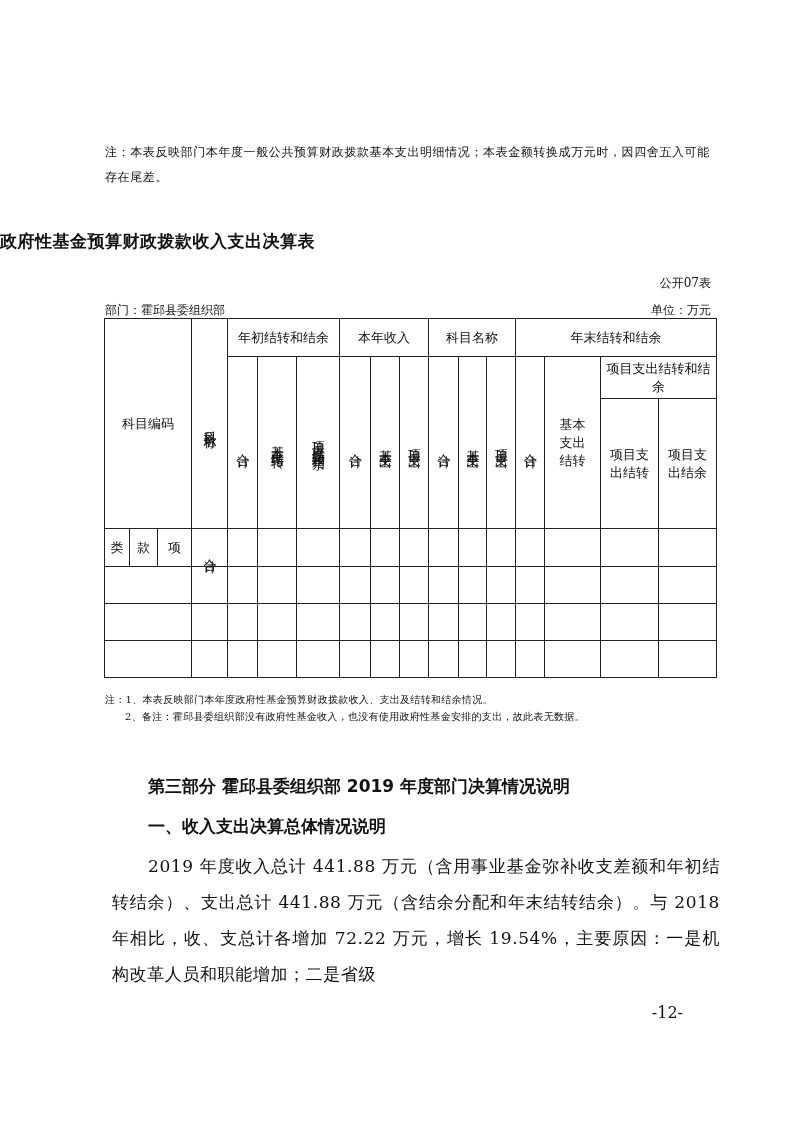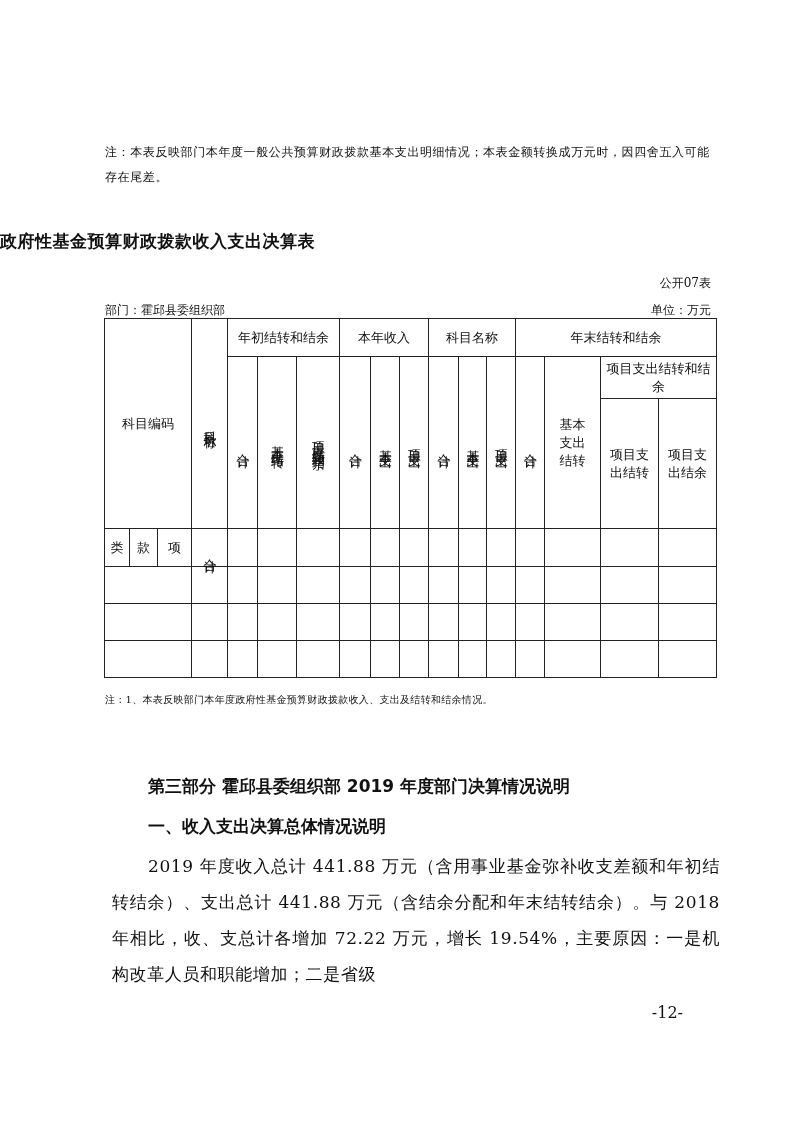--- a/index.html
+++ b/index.html
@@ -145,18 +145,19 @@
     <td></td>
     <td></td>
     <td></td>
     <td></td>
   </tr>
 </tbody>
   </table>
 
 <div class="abs notes-bottom">
   <div>注：1、本表反映部门本年度政府性基金预算财政拨款收入、支出及结转和结余情况。</div>
+  <div class="ind">2、备注：霍邱县委组织部没有政府性基金收入，也没有使用政府性基金安排的支出，故此表无数据。</div>
 </div>
 
 <div class="abs h-part">第三部分  霍邱县委组织部 2019 年度部门决算情况说明</div>
 <div class="abs h-sec">一、收入支出决算总体情况说明</div>
 <div class="abs body-text">2019 年度收入总计 441.88 万元（含用事业基金弥补收支差额和年初结转结余）、支出总计 441.88 万元（含结余分配和年末结转结余）。与 2018 年相比，收、支总计各增加 72.22 万元，增长 19.54%，主要原因：一是机构改革人员和职能增加；二是省级</div>
 <div class="abs page-no">-12-</div>
 
 </body></html>

